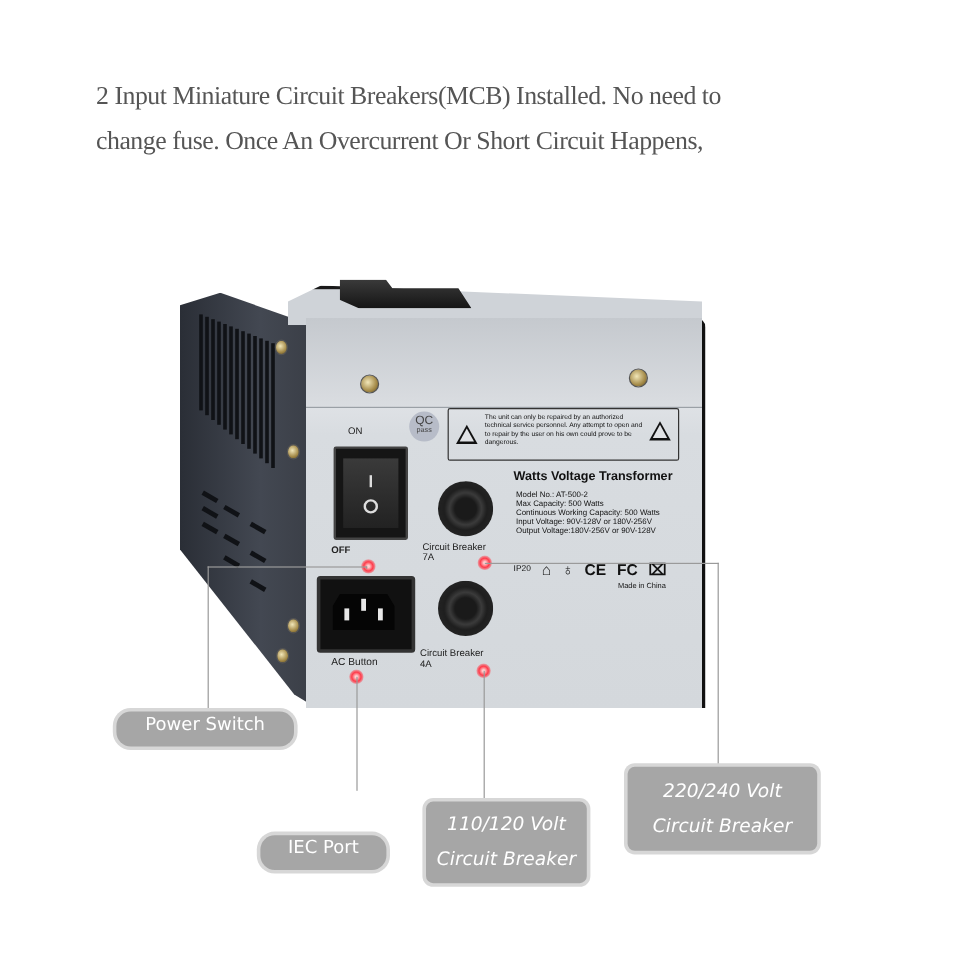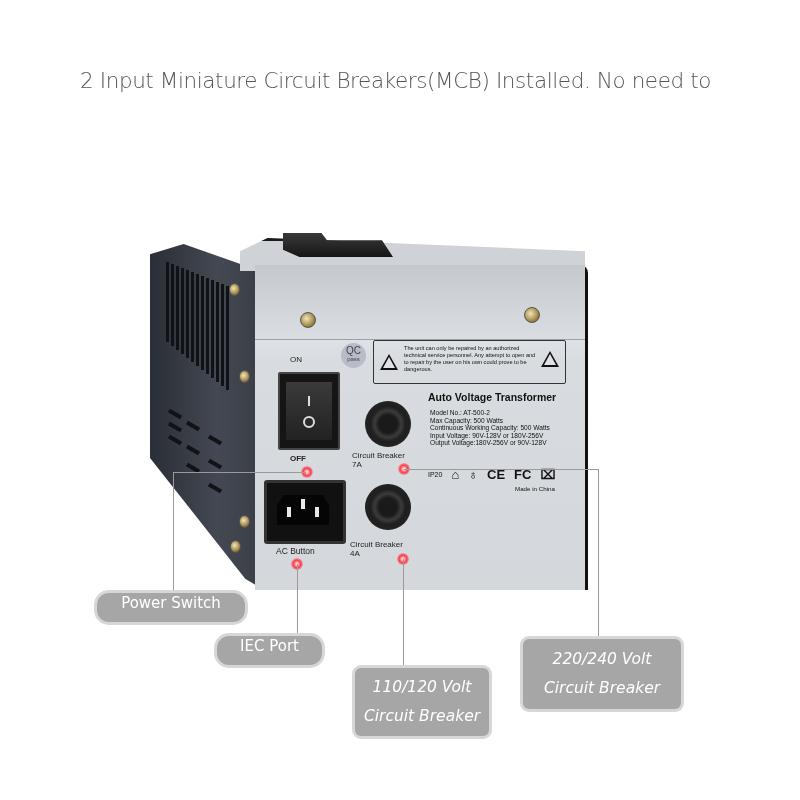--- a/index.html
+++ b/index.html
@@ -1,18 +1,18 @@
 <!DOCTYPE html>
 <html><head>
 <meta charset="utf-8">
 <style>
   html, body { margin:0; padding:0; background:#ffffff; }
   body { width:800px; height:800px; position:relative; overflow:hidden; font-family:"DejaVu Sans", sans-serif; }
   .headline { position:absolute; left:80px; top:62px; width:680px; font-family:"DejaVu Sans", sans-serif; font-size:21.5px; line-height:37px; color:#555555; letter-spacing:-0.4px; font-weight:300; }
-  .headline span { display:block; white-space:nowrap; }
+  .headline span { display:block; white-space:nowrap;font-family:Liberation Serif, serif; }
 
   
   .side { position:absolute; left:150px; top:244px; width:112px; height:345px; background:linear-gradient(90deg,#2a2e36,#434852 60%,#3a3e46); clip-path:polygon(30% 0,100% 8%,100% 100%,85% 97%,0 62%,0 3%); }
   .vent { position:absolute; background:#101216; }
   .front { position:absolute; left:255px; top:265px; width:330px; height:325px; background:linear-gradient(180deg,#cfd3d8 0%,#dfe2e6 22%,#d8dce0 30%,#d4d8dc 100%); border-right:3px solid #111; border-radius:0 8px 0 0; }
   .front-top { position:absolute; left:0; top:0; width:100%; height:74px; background:linear-gradient(180deg,#c5c9ce,#dadde1); border-bottom:1px solid #9aa0a6; }
   .topcap { position:absolute; left:240px; top:238px; width:345px; height:30px; background:#cfd3d8; border-top:3px solid #1a1a1a; clip-path:polygon(0 40%,8% 0,100% 40%,100% 100%,0 100%); }
   .handle { position:absolute; left:283px; top:233px; width:110px; height:24px; background:linear-gradient(180deg,#3a3a3a,#151515); clip-path:polygon(0 0,35% 0,40% 30%,90% 30%,100% 100%,15% 100%,0 70%); }
   .screw { position:absolute; width:14px; height:14px; border-radius:50%; background:radial-gradient(circle at 40% 40%,#f1e6b8,#a48a48 60%,#5a4a22); border:1px solid #555; }
 
@@ -47,20 +47,21 @@
   .line { position:absolute; background:#9a9a9a; }
   .tag { position:absolute; background:#a6a6a6; color:#ffffff; font-family:"DejaVu Sans", sans-serif; text-align:center; box-shadow:0 0 0 3px #d7d7d7; }
   .tag.pill { border-radius:12px; font-size:15px; line-height:20px; height:29px; }
   .tag.box { border-radius:6px; font-size:15.5px; line-height:29px;font-style:italic; }
 </style>
 </head>
 <body>
 
 <div class="headline">
   <span>2 Input Miniature Circuit Breakers(MCB) Installed. No need to</span>
+  <span>change fuse. Once An Overcurrent Or Short Circuit Happens,</span>
 </div>
 
 <div>
   <div class="side"></div>
 
   <div>
     <div class="vent" style="left:166px;top:262px;width:3px;height:80px;"></div>
     <div class="vent" style="left:171px;top:264px;width:3px;height:82px;"></div>
     <div class="vent" style="left:176px;top:266px;width:3px;height:84px;"></div>
     <div class="vent" style="left:181px;top:268px;width:3px;height:86px;"></div>
@@ -98,21 +99,21 @@
   <div class="screw" style="left:239px;top:515px;width:9px;height:11px;"></div>
   <div class="screw" style="left:230px;top:540px;width:9px;height:11px;"></div>
 
   <div class="lbl" style="left:290px;top:355px;width:34px;">ON</div>
   <div class="switch-bezel">
     <div class="switch-rocker">
       <div class="mark-i"></div>
       <div class="mark-o"></div>
     </div>
   </div>
-  <div class="lbl" style="left:290px;top:454px;width:34px;font-weight:bold;">OFF</div>
+  <div class="lbl" style="left:276px;top:454px;width:34px;font-weight:bold;">OFF</div>
   <div class="dot" style="left:301px;top:466px;"></div>
 
   <div class="iec">
     <div class="iec-inner">
       <div class="pin" style="left:10px;top:12px;"></div>
       <div class="pin" style="left:24px;top:4px;"></div>
       <div class="pin" style="left:38px;top:12px;"></div>
     </div>
   </div>
   <div class="lbl" style="left:276px;top:546px;width:56px;font-size:8.5px;">AC Button</div>
@@ -135,21 +136,21 @@
   <div class="qc">
     <span>QC</span>
     <small>pass</small>
   </div>
   <div class="warn">
     <div class="tri" style="left:6px;top:13px;"></div>
     <div class="tri" style="right:6px;top:10px;"></div>
     <span>The unit can only be repaired by an authorized technical service personnel. Any attempt to open and to repair by the user on his own could prove to be dangerous.</span>
   </div>
 
-  <div class="spec-title">Auto Voltage Transformer</div>
+  <div class="spec-title">Watts Voltage Transformer</div>
   <div class="spec">
     <div>Model No.: AT-500-2</div>
     <div>Max Capacity: 500 Watts</div>
     <div>Continuous Working Capacity: 500 Watts</div>
     <div>Input Voltage: 90V-128V or 180V-256V</div>
     <div>Output Voltage:180V-256V or 90V-128V</div>
   </div>
   <div class="marks">
     <span>IP20</span>
     <span class="big">⌂</span>
@@ -163,21 +164,21 @@
 
 <div class="line" style="left:305px;top:472px;width:1px;height:2px;"></div>
 <div class="line" style="left:173px;top:472px;width:133px;height:1px;"></div>
 <div class="line" style="left:173px;top:472px;width:1px;height:120px;"></div>
 <div class="line" style="left:297px;top:564px;width:1px;height:95px;"></div>
 <div class="line" style="left:403px;top:559px;width:1px;height:108px;"></div>
 <div class="line" style="left:404px;top:469px;width:195px;height:1px;"></div>
 <div class="line" style="left:598px;top:469px;width:1px;height:170px;"></div>
 
 <div class="tag pill" style="left:97px;top:593px;width:148px;">Power Switch</div>
-<div class="tag pill" style="left:217px;top:636px;width:105px;">IEC Port</div>
+<div class="tag pill" style="left:217px;top:696px;width:105px;">IEC Port</div>
 <div class="tag box" style="left:355px;top:668px;width:134px;height:68px;padding-top:5px;box-sizing:border-box;">
   <span style="display:block">110/120 Volt</span>
   <span style="display:block">Circuit Breaker</span>
 </div>
 <div class="tag box" style="left:523px;top:639px;width:158px;height:70px;padding-top:6px;box-sizing:border-box;">
   <span style="display:block">220/240 Volt</span>
   <span style="display:block">Circuit Breaker</span>
 </div>
 
 </body></html>

